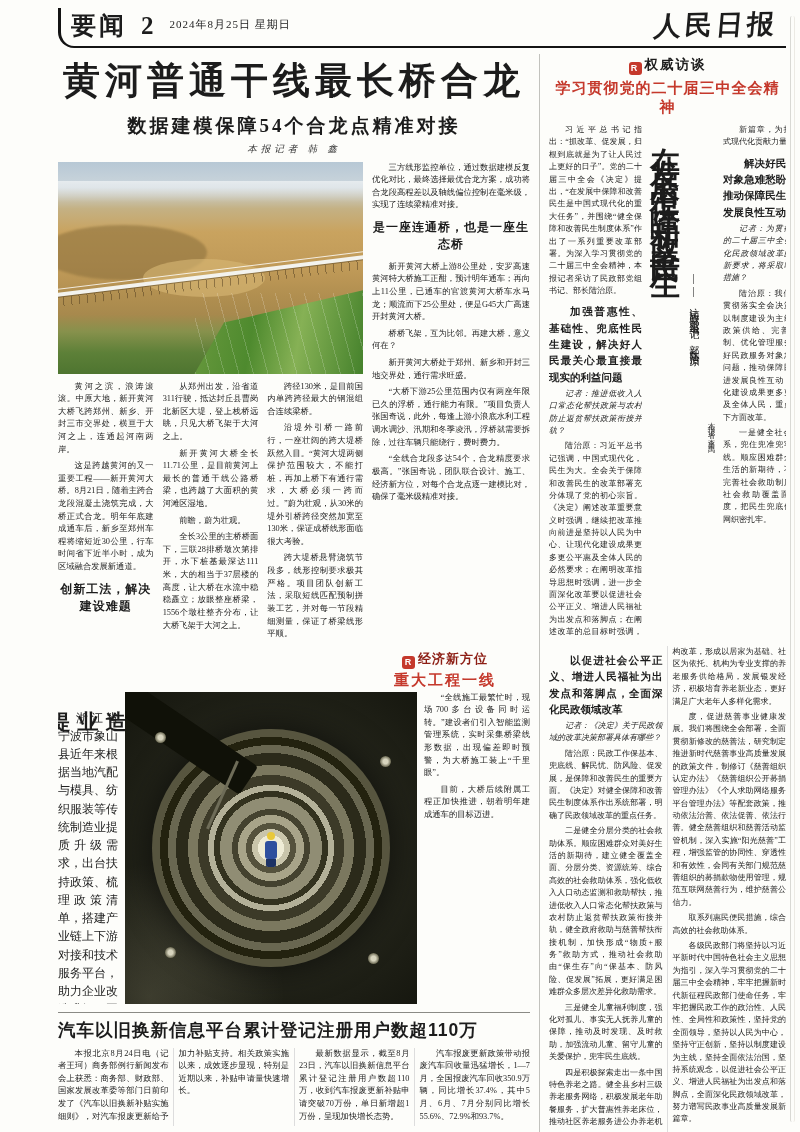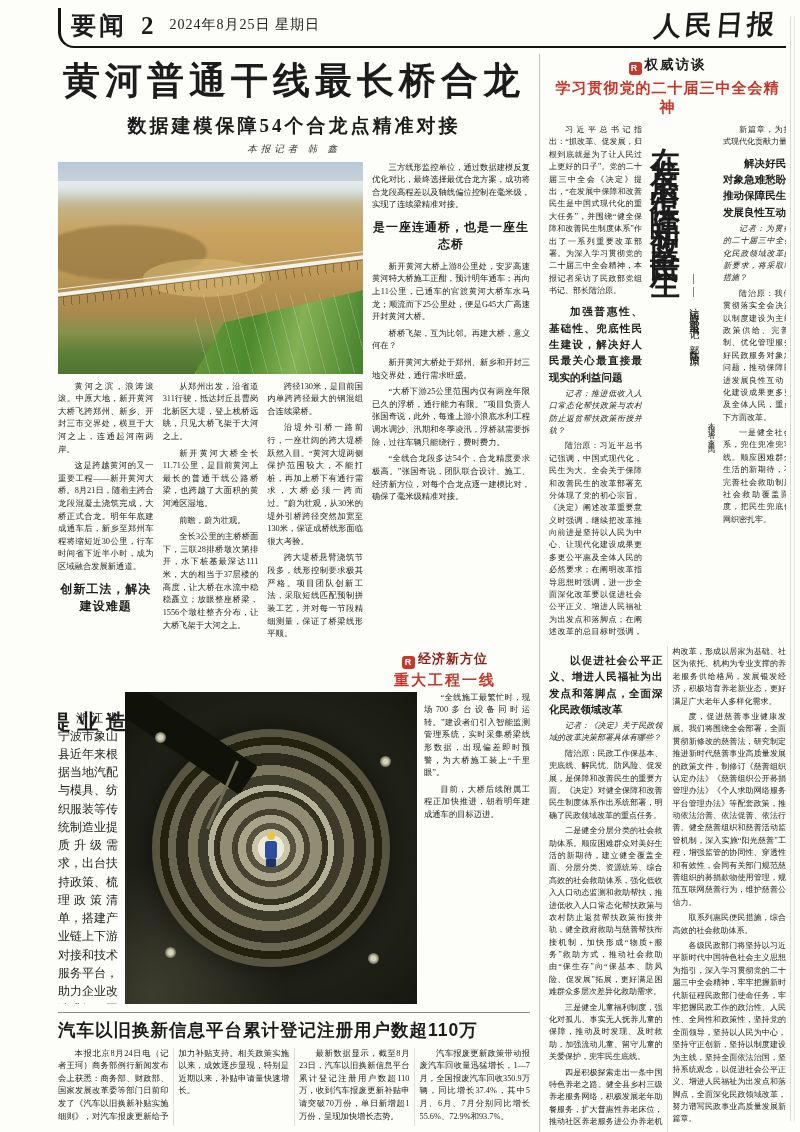--- a/index.html
+++ b/index.html
@@ -6,21 +6,21 @@
   body{width:800px;height:1132px;background:#fdfdfa;color:#1c1c1c;position:relative;overflow:hidden;
        font-family:"Liberation Serif","DejaVu Serif",serif;}
   .page{position:absolute;left:0;top:0;right:0;bottom:0;padding:8px 14px 4px 58px;box-sizing:border-box;}
   .fold{position:absolute;right:5px;top:16px;bottom:10px;width:3px;border-left:1px solid #d9d9d4;border-right:1px solid #eceae4;border-radius:2px;}
 
   
   .header{border-left:3px solid #141414;border-bottom:2px solid #141414;border-bottom-left-radius:16px;
           padding:4px 2px 7px 10px;display:flex;align-items:center;}
   .section-label{font-size:25px;font-weight:bold;letter-spacing:3px;line-height:1;}
   .page-number{font-size:25px;font-weight:bold;margin-left:14px;line-height:1;}
-  .page-date{font-size:14px;margin-left:16px;color:#222;letter-spacing:1px;padding-bottom:2px;}
+  .page-date{font-size:11px;margin-left:16px;color:#222;letter-spacing:1px;padding-bottom:2px;}
   .masthead{margin-left:auto;font-size:27px;font-weight:bold;letter-spacing:4px;transform:skewX(-6deg) rotate(-1deg);
             font-family:"Liberation Serif","DejaVu Serif",serif;padding-right:6px;line-height:1;}
 
   
   .content{display:flex;margin-top:6px;}
   .left-main{width:472px;flex:none;}
   .rail{flex:1;margin-left:9px;padding-left:9px;border-left:1px solid #c2c2bd;overflow:hidden;}
 
   p{margin:0 0 4px 0;text-indent:2em;text-align:justify;line-height:1.52;}
   .body-s{font-size:8.3px;}

